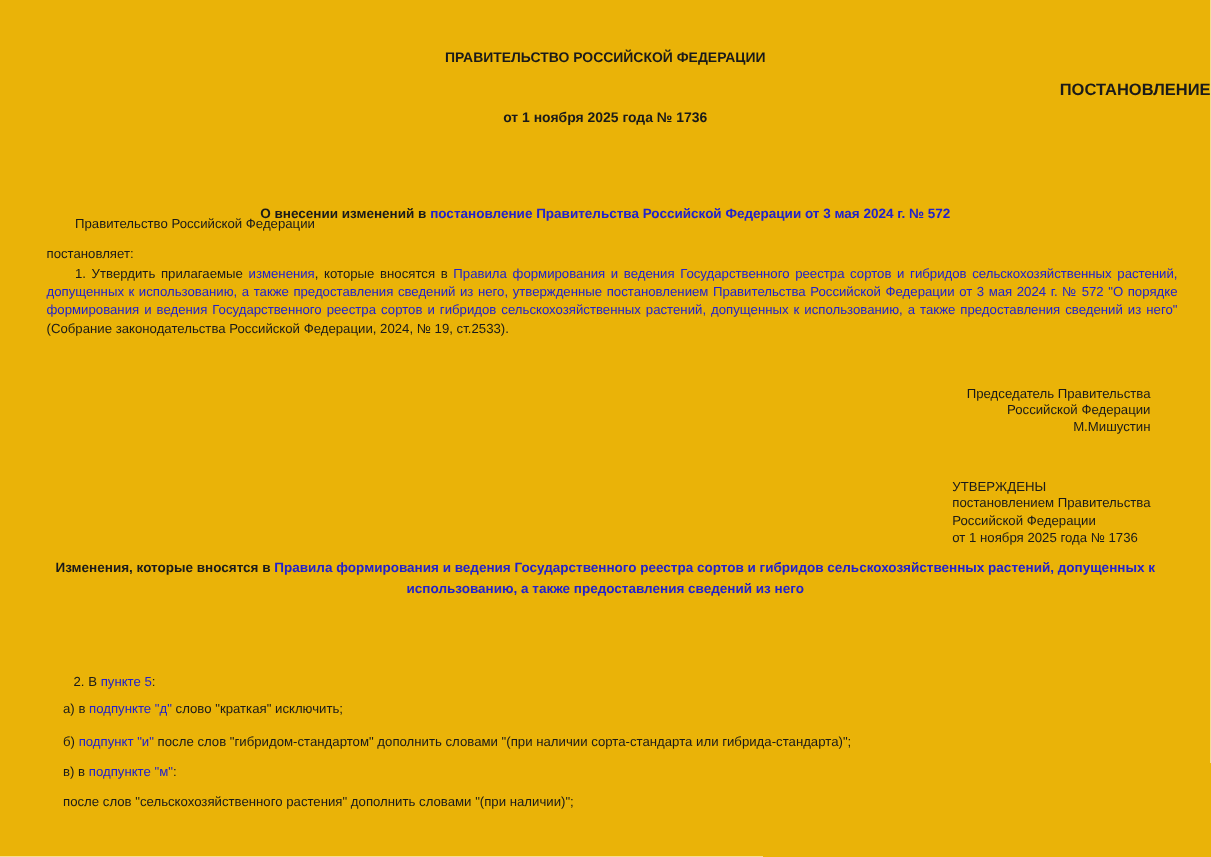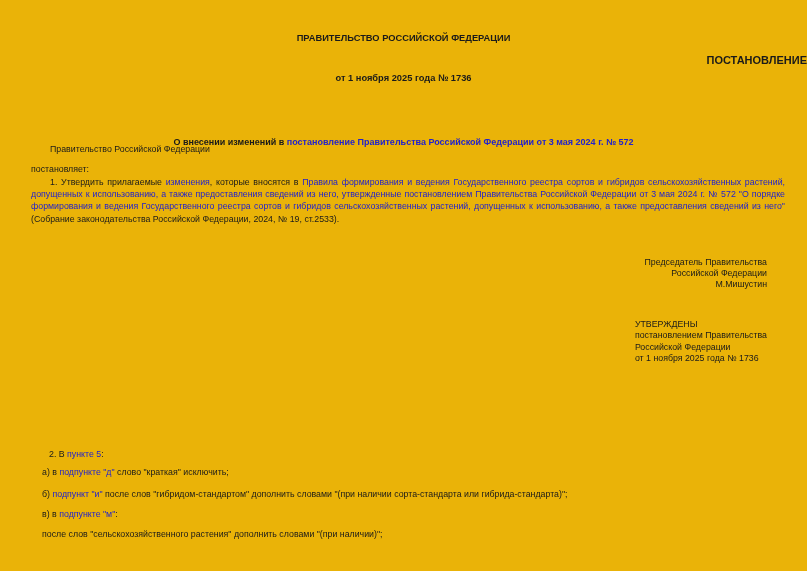--- a/index.html
+++ b/index.html
@@ -66,20 +66,21 @@
     <div>М.Мишустин</div>
   </div>
 
   <div class="abs appr-block">
     <div>УТВЕРЖДЕНЫ</div>
     <div>постановлением Правительства</div>
     <div>Российской Федерации</div>
     <div>от 1 ноября 2025 года № 1736</div>
   </div>
 
+  <div class="abs annex-title"><span>Изменения, которые вносятся в </span><a class="doclink bold">Правила формирования и ведения Государственного реестра сортов и гибридов сельскохозяйственных растений, допущенных к использованию, а также предоставления сведений из него</a></div>
 
 
   <div class="abs am-2"><span>2. В </span><a class="doclink">пункте 5</a><span>:</span></div>
 
   <div class="abs am-2a"><span>а) в </span><a class="doclink">подпункте "д"</a><span> слово "краткая" исключить;</span></div>
 
   <div class="abs am-2b"><span>б) </span><a class="doclink">подпункт "и"</a><span> после слов "гибридом-стандартом" дополнить словами "(при наличии сорта-стандарта или гибрида-стандарта)";</span></div>
 
   <div class="abs am-2c"><span>в) в </span><a class="doclink">подпункте "м"</a><span>:</span></div>
 

